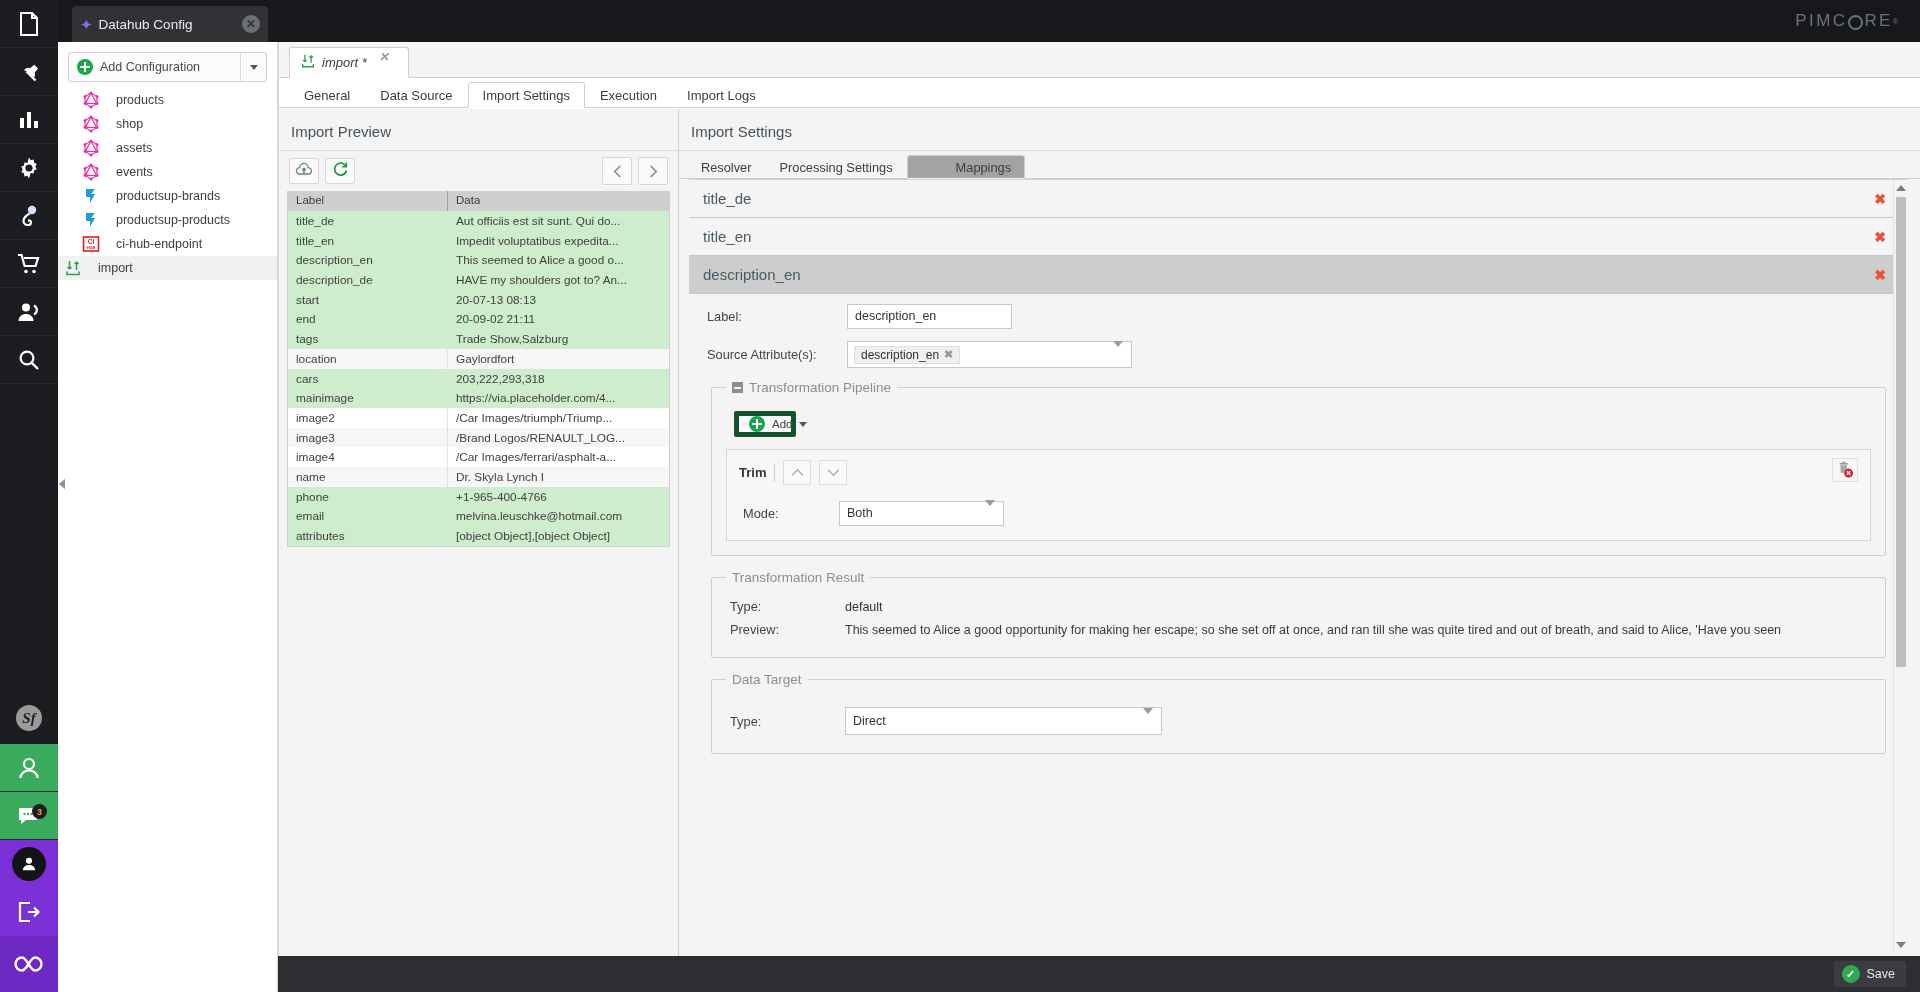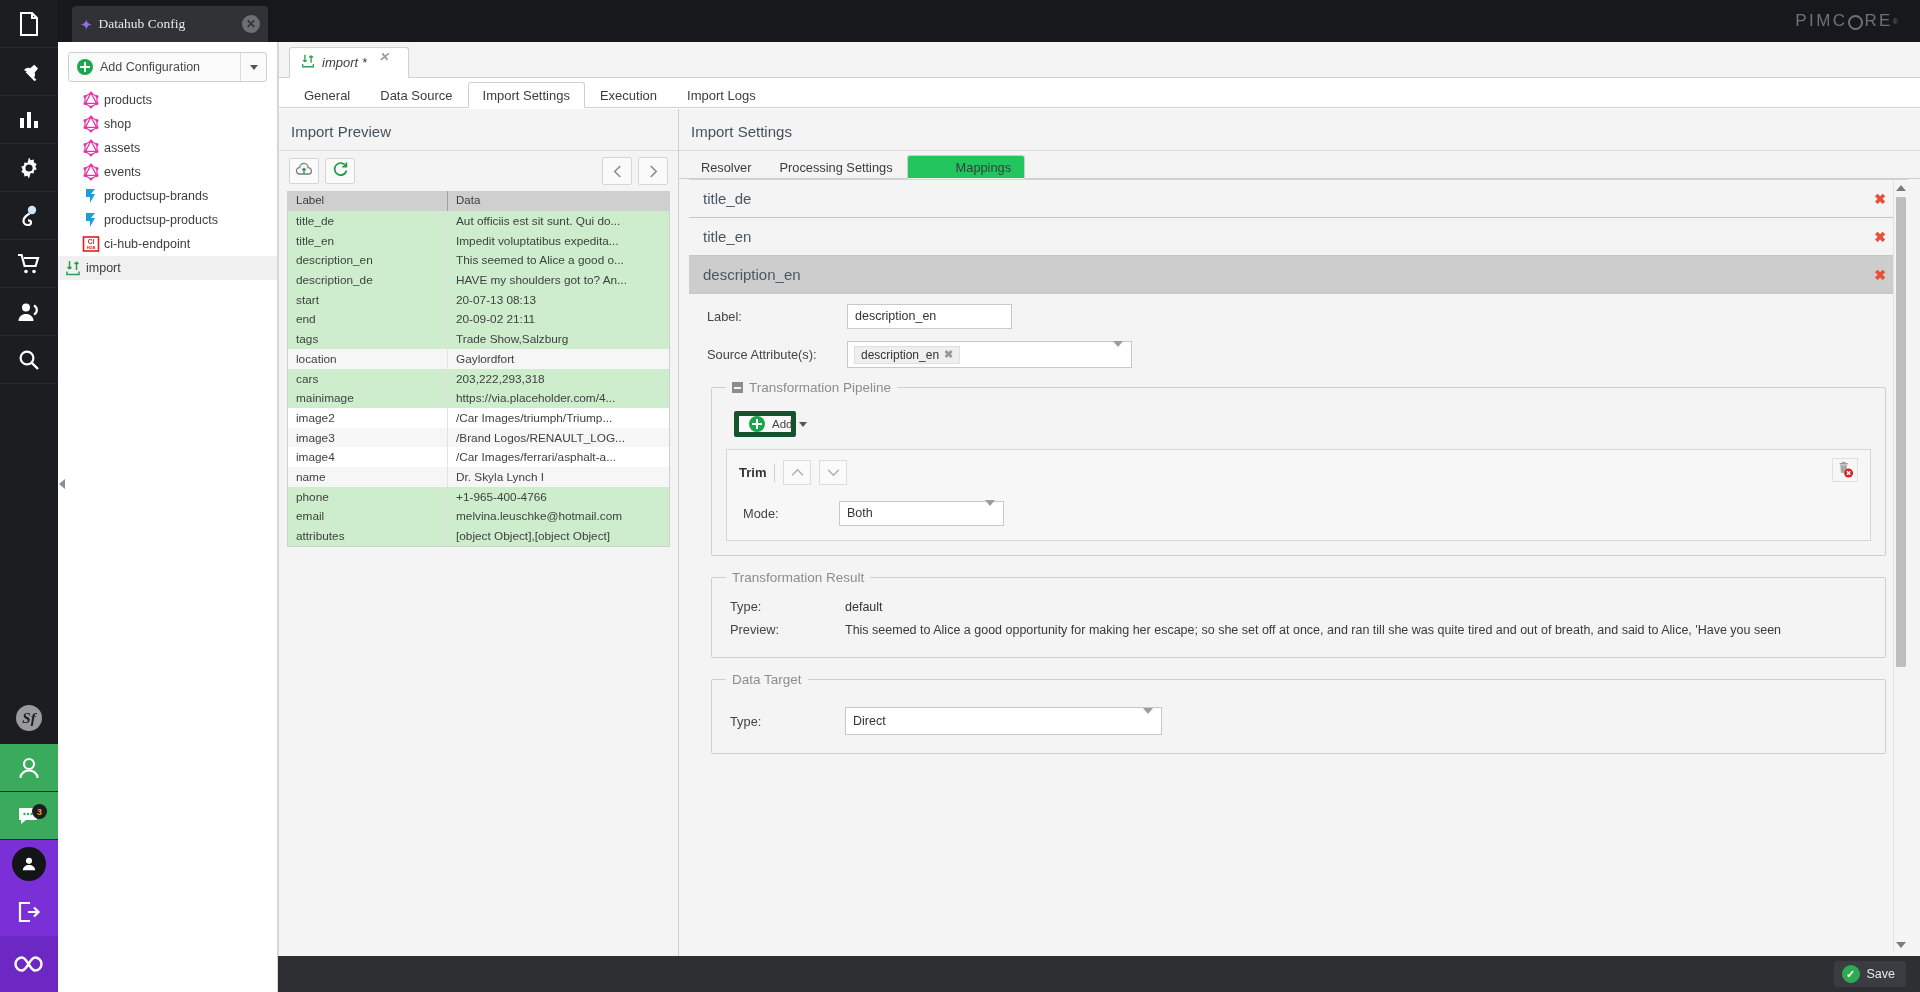--- a/index.html
+++ b/index.html
@@ -59,21 +59,21 @@
   }
   #pimcore-logo .tm { font-size: 7px; vertical-align: super; letter-spacing: 0; }
 
   
   #dh-tab {
     position: absolute; left: 72px; top: 6px; height: 36px; width: 196px;
     background: #303236; border-radius: 4px 4px 0 0;
     display: flex; align-items: center; padding: 0 8px; gap: 6px;
     z-index: 31;
   }
-  #dh-tab .tab-title { color: #e8e9ea; font-size: 13.5px; font-family: Liberation Serif, serif; }
+  #dh-tab .tab-title { color: #e8e9ea; font-size: 13.5px; }
   #dh-tab .tab-close {
     width: 18px; height: 18px; border-radius: 50%; background: #6b6e73;
     color: #303236; font-size: 12px; line-height: 18px; text-align: center;
     margin-left: auto; font-weight: bold;
   }
   .spark { color: #8f6fe8; font-size: 15px; line-height: 1; }
 
   
   #tree-panel {
     position: absolute; left: 58px; top: 42px; width: 220px; bottom: 0;
@@ -100,21 +100,21 @@
     content: ""; position: absolute; background: #fff;
   }
   .plus-circle::before { left: 3px; top: 7px; width: 10px; height: 2px; }
   .plus-circle::after { left: 7px; top: 3px; width: 2px; height: 10px; }
   .caret-dn {
     width: 0; height: 0; border-left: 4px solid transparent;
     border-right: 4px solid transparent; border-top: 5px solid #555;
   }
   .tree-list { margin-top: 6px; }
   .tree-item {
-    height: 24px; display: flex; align-items: center; gap: 4px;
+    height: 24px; display: flex; align-items: center; gap: 16px;
     padding-left: 24px; font-size: 12.5px; color: #3d3d3d;
   }
   .tree-item.selected { background: #f0f0f0; padding-left: 6px; }
   .tree-icon { width: 18px; height: 18px; flex: 0 0 auto; }
 
   
   #main {
     position: absolute; left: 278px; top: 42px; right: 0; bottom: 0;
     background: #f4f4f4;
   }
@@ -198,21 +198,21 @@
   #settings-pane { flex: 1 1 auto; background: #f4f4f4; position: relative; }
   #settings-subtabs {
     display: flex; align-items: flex-end; padding-left: 8px; height: 28px;
     border-bottom: 1px solid #cdcdcd; background: #f4f4f4;
   }
   .stab {
     padding: 0 13px; height: 24px; line-height: 24px; font-size: 12.8px;
     color: #3d3d3d; border: 1px solid transparent; border-radius: 3px 3px 0 0;
     margin-bottom: -1px;
   }
-  .stab.active { background: #22c55e; border-color: #cdcdcd; border-bottom-color: #f4f4f4; padding-left: 48px; }
+  .stab.active { background: #a3a3a3; border-color: #cdcdcd; border-bottom-color: #f4f4f4; padding-left: 48px; }
 
   #mapping-toolbar {
     height: 40px; display: flex; align-items: center; padding: 0 12px;
     position: relative;
   }
   .btn-sm {
     height: 26px; border: 5px solid #14532d; background: #fafafa; border-radius: 2px;
     display: flex; align-items: center; gap: 7px; padding: 0 10px;
     font-size: 12.5px; color: #444;
   }

